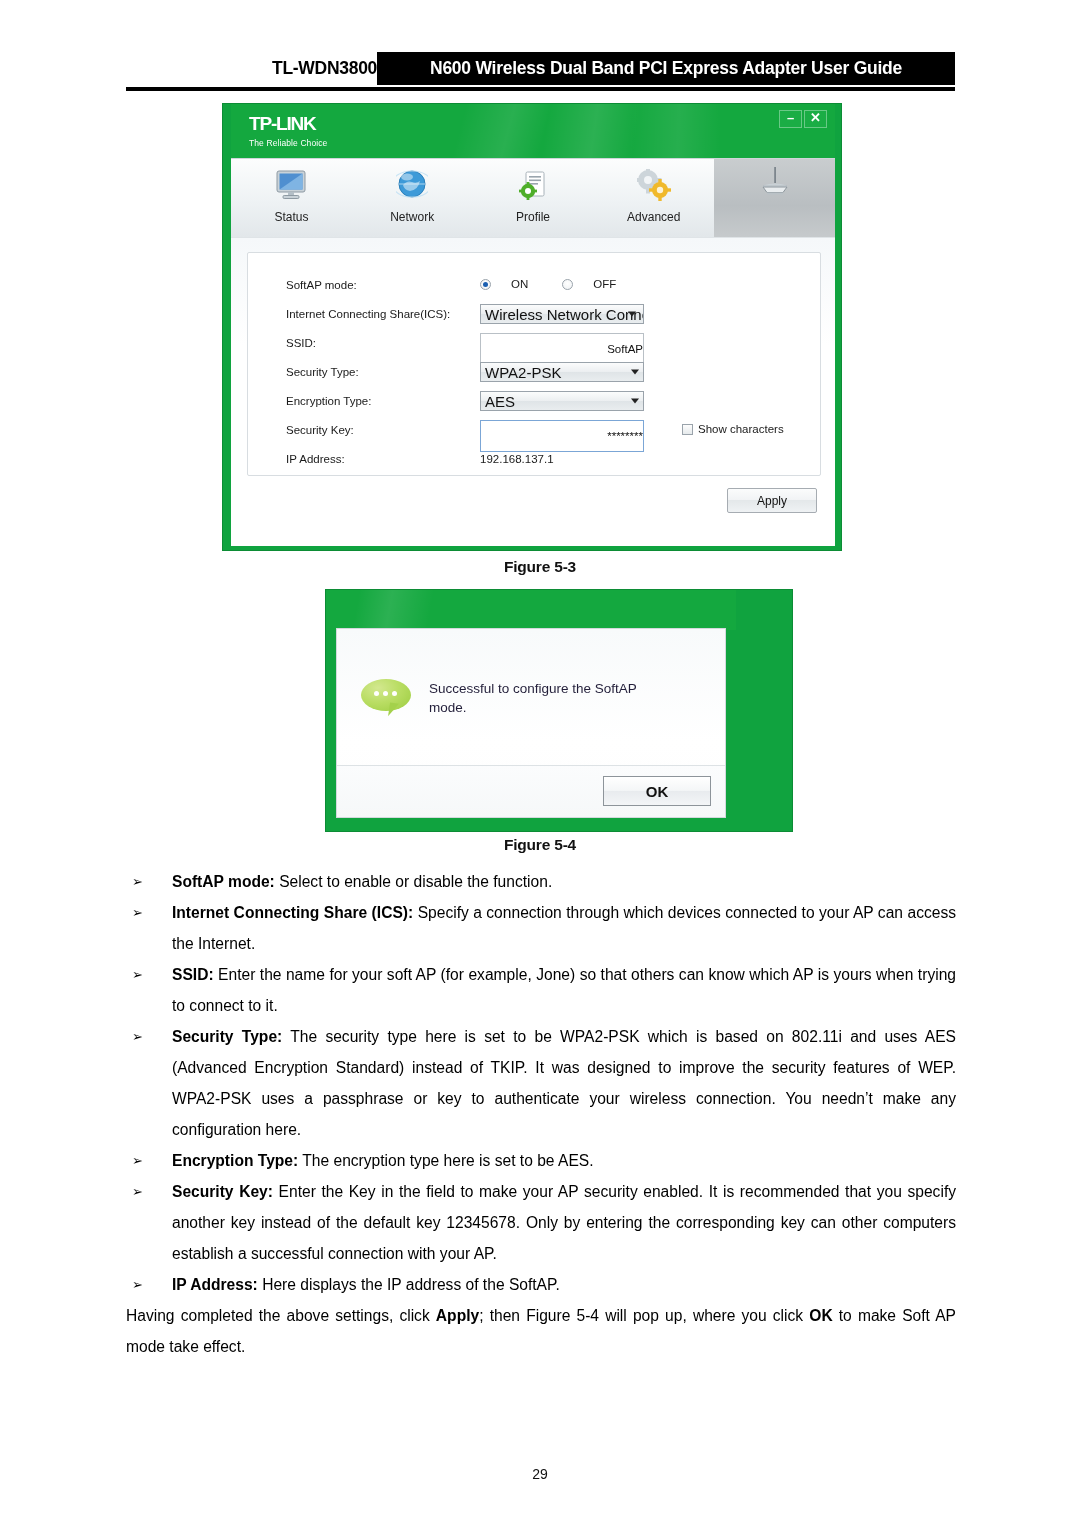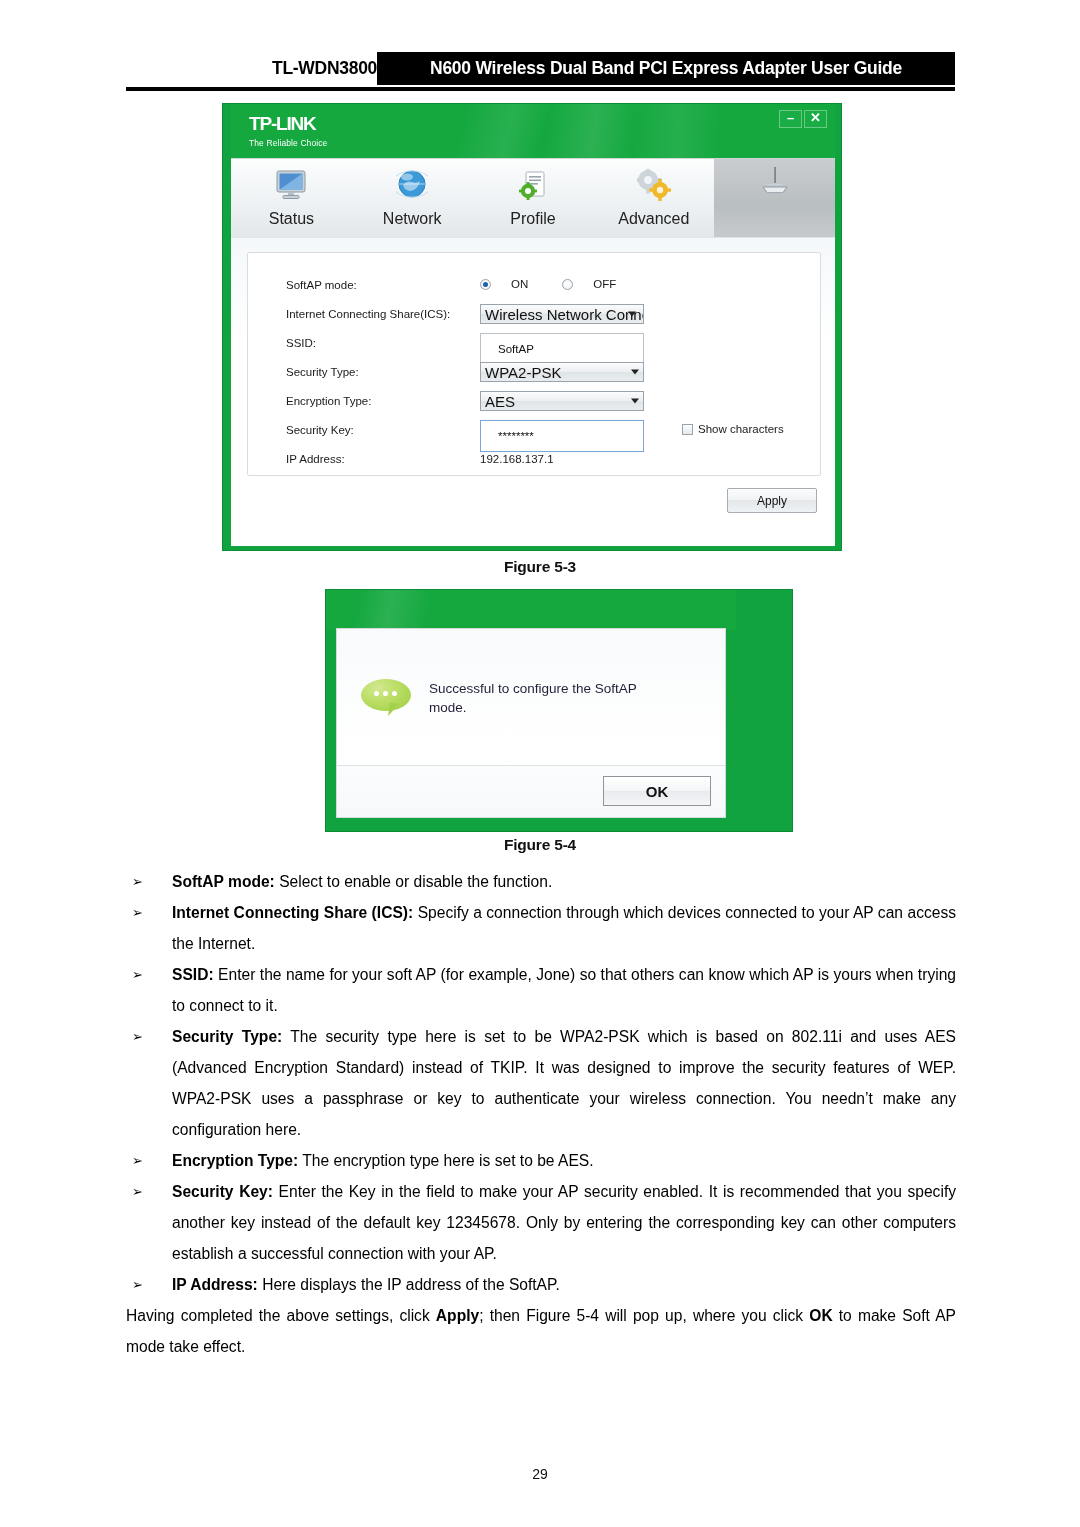--- a/index.html
+++ b/index.html
@@ -131,21 +131,21 @@
   }
   .nav-item.active {
     background: linear-gradient(180deg, #c9cdcf 0%, #b9bec1 60%, #c6cacc 100%);
     gap: 48px;
   }
   .nav-ico {
     height: 40px; width: 44px;
     display: flex; align-items: center; justify-content: center;
   }
   .nav-label {
-    font-size: 16px;
+    font-size: 12px;
     color: #222;
     margin-top: 5px;
   }
 
   
   .app-body {
     position: relative;
     width: 604px;
     height: 308px;
     background: linear-gradient(180deg,#f5f8fa 0%, #ffffff 35%, #ffffff 100%);
@@ -218,24 +218,25 @@
     border-top: 5px solid #222;
   }
   .select.wide-arrow .arrow { right: 7px; }
 
   .textin {
     width: 164px; height: 32px;
     border: 1px solid #b9c0c6;
     background: #ffffff;
     box-sizing: border-box;
     display: flex; align-items: center;
-    padding-left: 17px;
+    padding-left: 5px;
     font-size: 11.5px;
     color: #111;
     cursor: text;
+    justify-content: flex-end;
   }
   .textin.focus { border-color: #7ba6d6; }
   .plaintext { font-size: 11.5px; color: #1a1a1a; padding-top: 4px; }
 
   .showchars {
     position: absolute;
     left: 434px; top: 3px;
     display: flex; align-items: flex-end; gap: 5px;
     cursor: pointer;
   }

